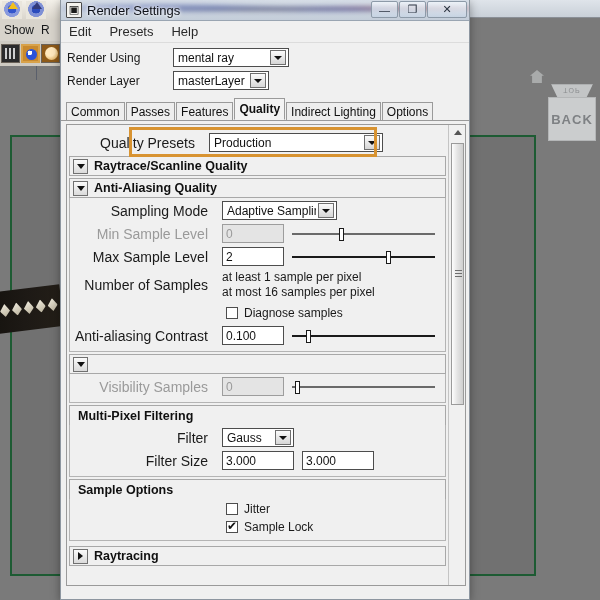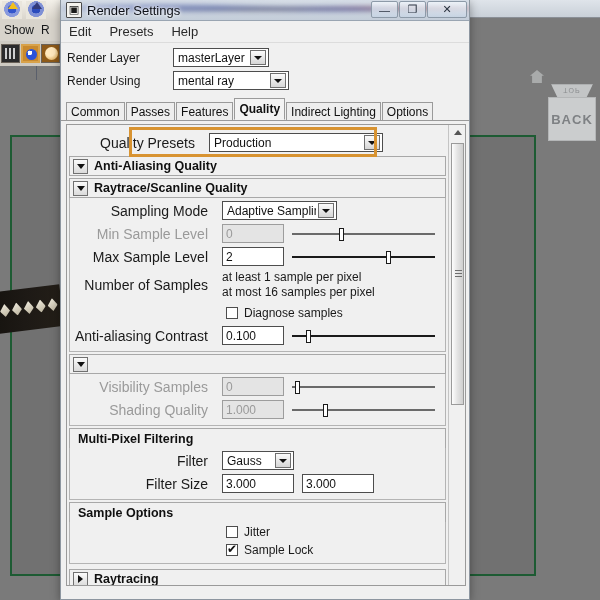--- a/index.html
+++ b/index.html
@@ -330,30 +330,30 @@
     </div>
 
     <div class="rs-menubar">
       <div class="rs-menu-item">Edit</div>
       <div class="rs-menu-item">Presets</div>
       <div class="rs-menu-item">Help</div>
     </div>
 
     <div class="rs-toprow">
       <div class="rs-field">
+        <div class="rs-flabel">Render Using</div>
+        <div class="combo" style="width:116px">
+          <div class="cv">mental ray</div>
+          <div class="arrow"></div>
+        </div>
+      </div>
+      <div class="rs-field">
         <div class="rs-flabel">Render Layer</div>
         <div class="combo" style="width:96px">
           <div class="cv">masterLayer</div>
-          <div class="arrow"></div>
-        </div>
-      </div>
-      <div class="rs-field">
-        <div class="rs-flabel">Render Using</div>
-        <div class="combo" style="width:116px">
-          <div class="cv">mental ray</div>
           <div class="arrow"></div>
         </div>
       </div>
     </div>
 
     <div class="rs-tabs">
       <div class="rs-tab">Common</div>
       <div class="rs-tab">Passes</div>
       <div class="rs-tab">Features</div>
       <div class="rs-tab active">Quality</div>
@@ -369,26 +369,26 @@
         <div class="row" style="padding-top:8px">
           <div class="rlabel" style="width:136px">Quality Presets</div>
           <div class="combo" style="width:174px">
             <div class="cv">Production</div>
             <div class="arrow"></div>
           </div>
         </div>
 
         <div class="sec-hdr">
           <div class="tri down"></div>
-          <div class="sec-title">Anti-Aliasing Quality</div>
+          <div class="sec-title">Raytrace/Scanline Quality</div>
         </div>
 
         <div class="sec-hdr">
           <div class="tri down"></div>
-          <div class="sec-title">Raytrace/Scanline Quality</div>
+          <div class="sec-title">Anti-Aliasing Quality</div>
         </div>
         <div class="subsec">
 
           <div class="row">
             <div class="rlabel" style="width:148px">Sampling Mode</div>
             <div class="combo" style="width:115px">
               <div class="cv">Adaptive Sampling</div>
               <div class="arrow"></div>
             </div>
           </div>
@@ -440,28 +440,20 @@
         <div class="sec-hdr">
           <div class="tri down"></div>
         </div>
         <div class="subsec">
           <div class="row">
             <div class="rlabel dim" style="width:148px">Visibility Samples</div>
             <div class="tbox dim" style="width:62px">0</div>
             <div class="slider dim">
               <div class="trk"></div>
                 <div class="thumb" style="left:2%"></div>
-            </div>
-          </div>
-          <div class="row">
-            <div class="rlabel dim" style="width:148px">Shading Quality</div>
-            <div class="tbox dim" style="width:62px">1.000</div>
-            <div class="slider dim">
-              <div class="trk"></div>
-                <div class="thumb" style="left:22%"></div>
             </div>
           </div>
         </div>
 
         <div class="plainhdr">Multi-Pixel Filtering</div>
         <div class="subsec">
           <div class="row">
             <div class="rlabel" style="width:148px">Filter</div>
             <div class="combo" style="width:72px">
               <div class="cv">Gauss</div>

